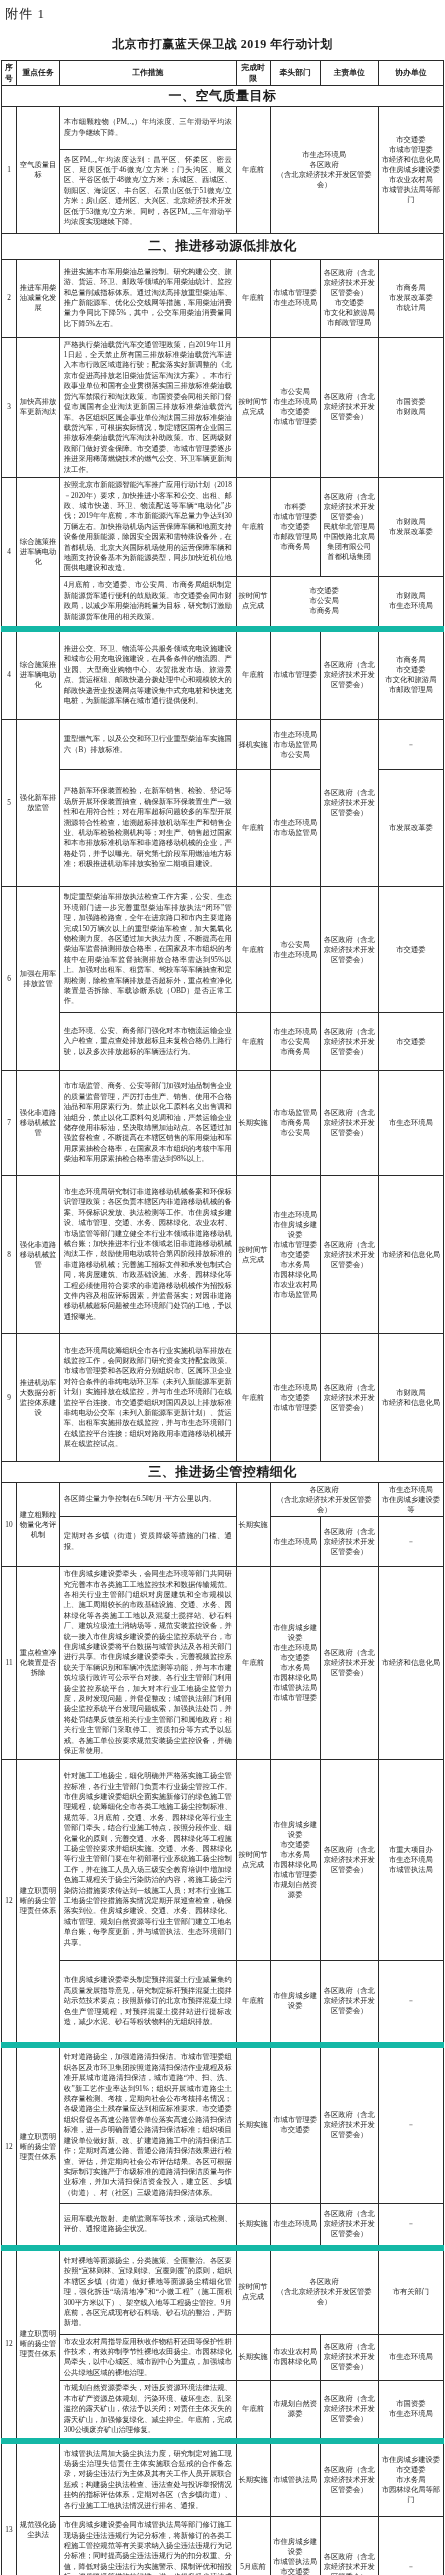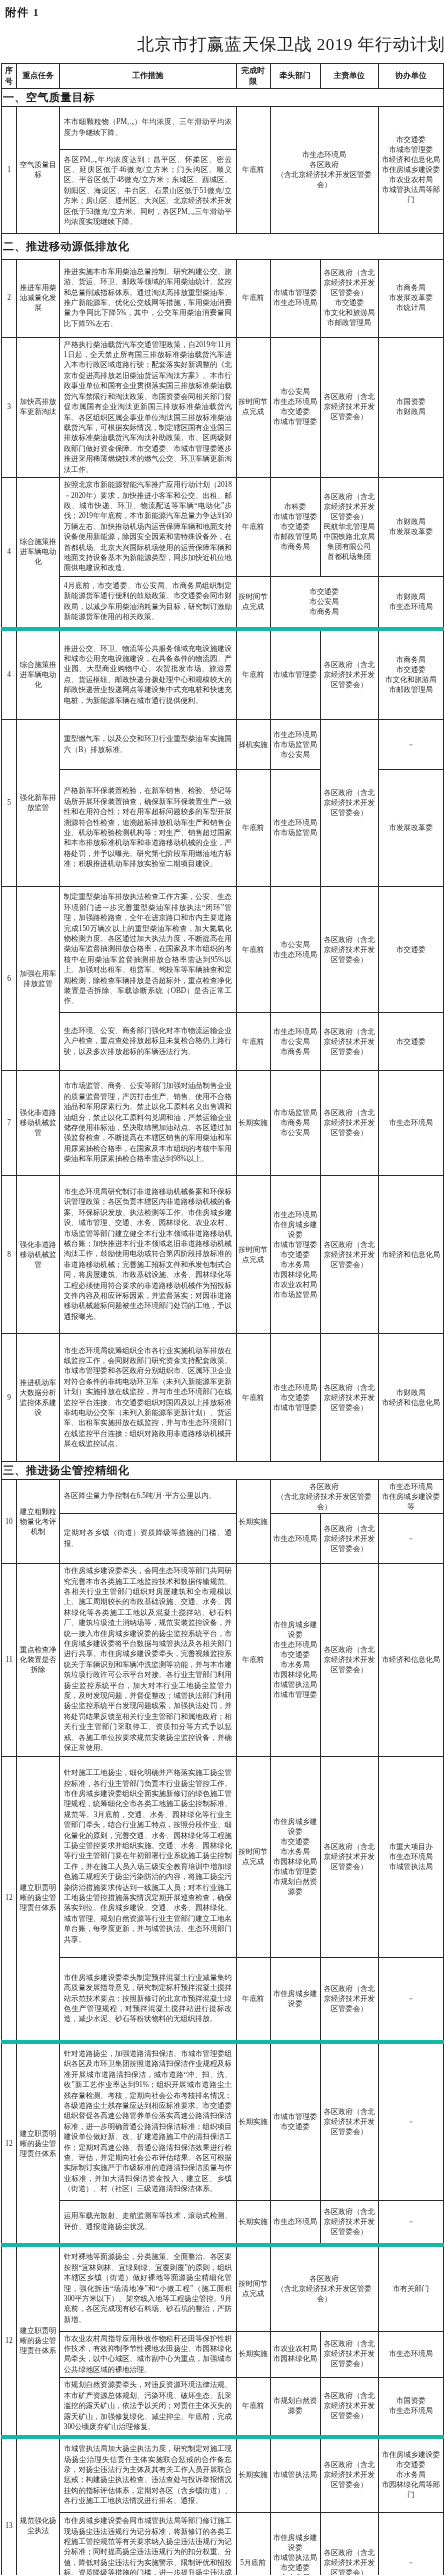--- a/index.html
+++ b/index.html
@@ -1,26 +1,26 @@
 <!DOCTYPE html>
 <html style="font-size:8.4px"><head>
 <meta charset="utf-8">
 <style>
   html,body{margin:0;padding:0;background:#ffffff;}
   body{width:445px;color:#1d1d1d;font-family:"Liberation Serif","DejaVu Serif",serif;}
   .doc{width:445px;}
-  .att{font-size:11px;padding:4.7px 0 0 5.2px;letter-spacing:1px;font-weight:bold;}
-  .title{text-align:right;font-size:17px;letter-spacing:0.5px;margin:13.6px 0 6.3px 0;font-weight:400;}
+  .att{font-size:13px;padding:4.7px 0 0 5.2px;letter-spacing:1px;}
+  .title{text-align:center;font-size:12px;letter-spacing:0.5px;margin:13.6px 0 6.3px 0;font-weight:700;}
   table{border-collapse:collapse;table-layout:fixed;width:443px;margin:0 1px;border:1px solid #2a2a2a;}
   td{border:0.5px solid #2a2a2a;overflow:hidden;vertical-align:middle;}
   .hdr td{font-weight:bold;text-align:center;font-size:7.8px;font-family:"Liberation Sans","DejaVu Sans",sans-serif;}
-  .sec td{font-weight:bold;text-align:left;font-size:11px;letter-spacing:0.5px;font-family:"Liberation Sans","DejaVu Sans",sans-serif;}
+  .sec td{font-weight:bold;text-align:center;font-size:13px;letter-spacing:0.5px;font-family:"Liberation Sans","DejaVu Sans",sans-serif;}
   .m{text-align:justify;font-size:7.3px;line-height:10.4px;padding:2.1px 3.7px;margin-left:32px;}
   .c{text-align:center;font-size:7.3px;line-height:10px;white-space:pre-line;padding:1px 1.6px;}
-  tr.pbreak td{border-top:4px solid #14b8a6;}
+  tr.pbreak td{border-top:6px solid #14b8a6;}
 </style>
 </head>
 <body>
 
 <div class="doc">
   <div class="att">附件 1</div>
   <div class="title">北京市打赢蓝天保卫战 2019 年行动计划</div>
 
   <table>
     <colgroup>

